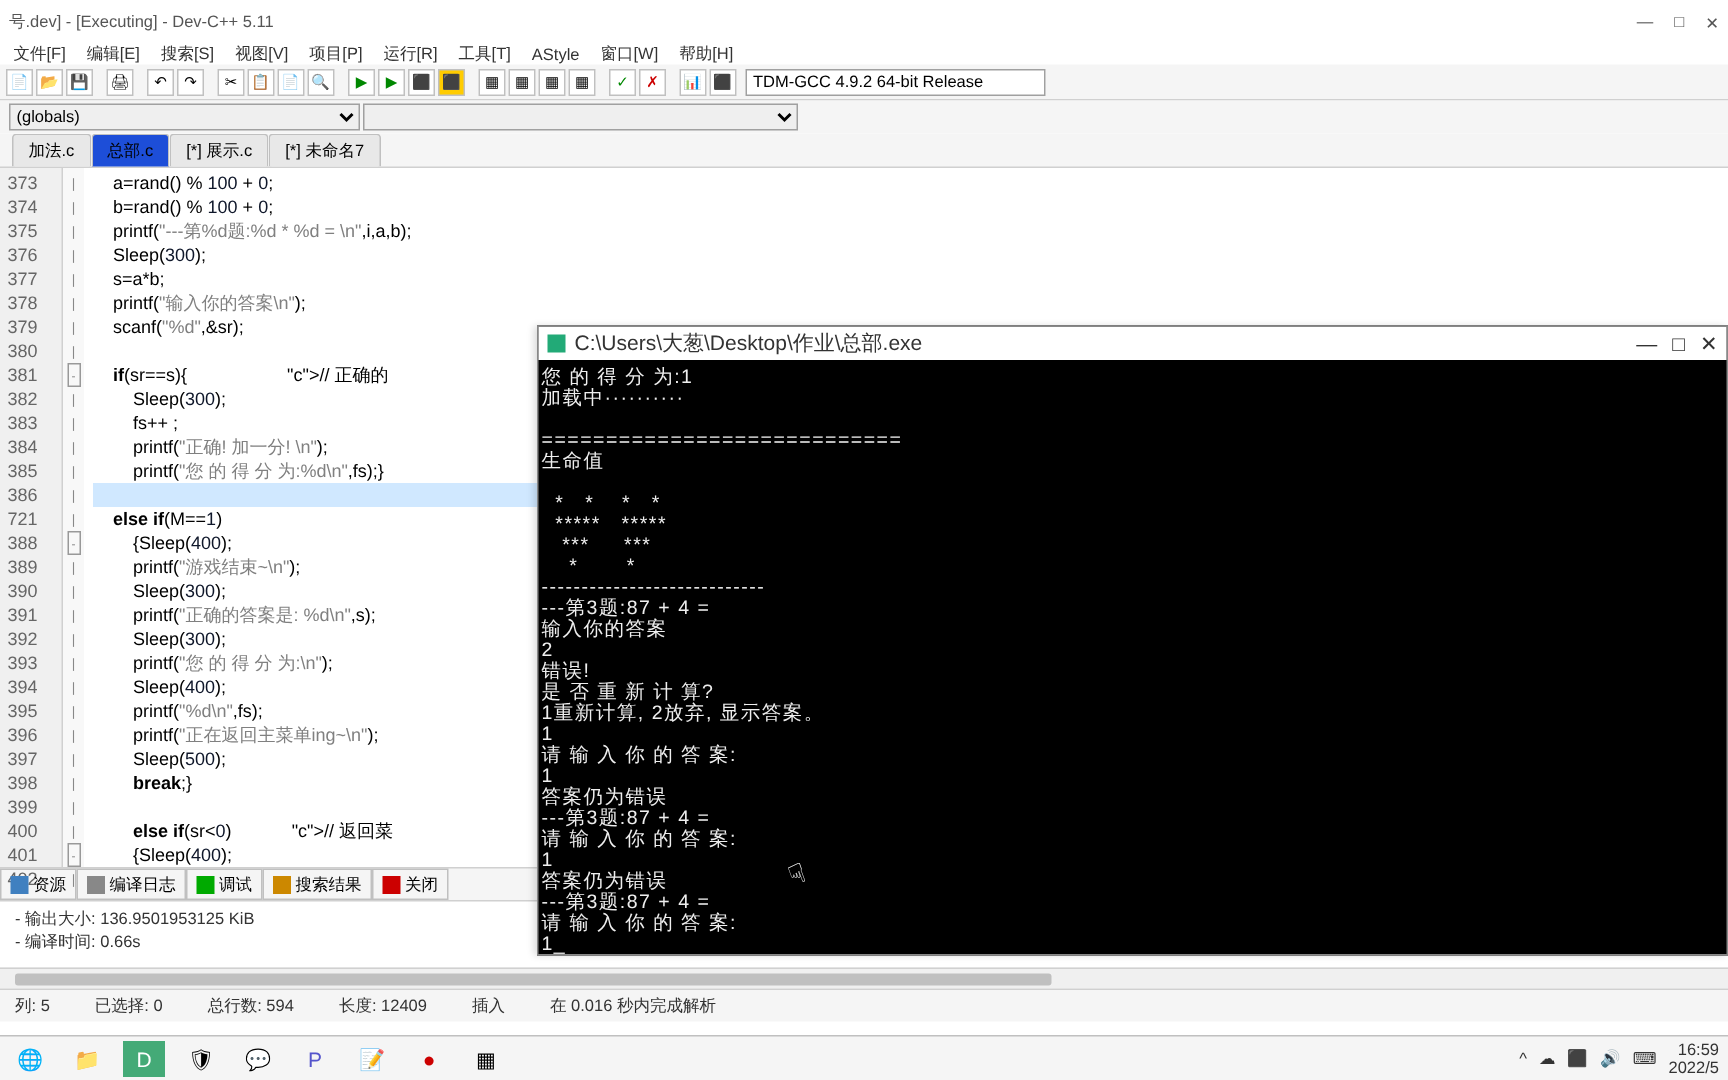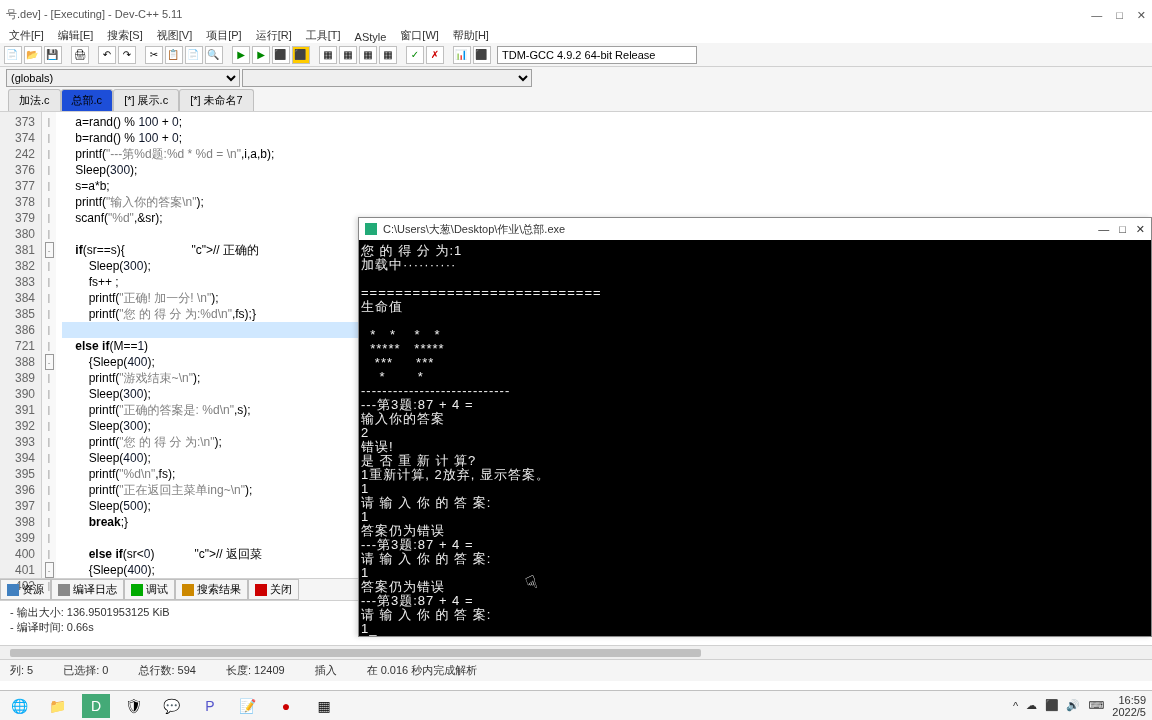--- a/index.html
+++ b/index.html
@@ -11,38 +11,38 @@
 .toolbar{height:24px;background:#f5f5f5;border-bottom:1px solid #d0d0d0;display:flex;align-items:center;padding:0 4px;gap:2px;}
 .tbtn{width:18px;height:18px;border:1px solid #c0c0c0;display:flex;align-items:center;justify-content:center;font-size:10px;background:#fff;}
 .tbtn.sep{border:none;background:none;width:5px;}
 .compiler-dd{border:1px solid #a0a0a0;padding:2px 16px 2px 4px;font-size:11px;background:#fff;margin-left:4px;min-width:200px;}
 .dropdowns{height:22px;background:#f5f5f5;display:flex;align-items:center;padding:2px 6px;gap:2px;}
 .dropdowns select{font-size:11px;height:18px;border:1px solid #a0a0a0;}
 .tabs{height:23px;background:#f5f5f5;display:flex;align-items:end;padding:0 8px;gap:0;border-bottom:1px solid #d0d0d0;}
 .tab{padding:3px 10px;font-size:11px;border:1px solid #c0c0c0;border-bottom:none;background:#e8e8e8;border-radius:3px 3px 0 0;}
 .tab.active{background:#1d4ed8;}
 .editor-area{display:flex;height:466px;}
-.gutter{width:42px;background:#f0f0f0;border-right:1px solid #d0d0d0;font-family:Consolas,monospace;font-size:12px;text-align:right;padding-right:6px;color:#666;line-height:16px;padding-top:2px;}
+.gutter{width:42px;background:#f0f0f0;border-right:1px solid #d0d0d0;font-family:Consolas,monospace;font-size:12px;text-align:right;padding-right:16px;color:#666;line-height:16px;padding-top:2px;}
 .fold{width:14px;background:#f8f8f8;line-height:16px;padding-top:2px;font-family:Consolas,monospace;font-size:9px;color:#888;}
 .fold div{height:16px;display:flex;align-items:center;justify-content:center;}
 .foldbox{width:9px;height:9px;border:1px solid #999;font-size:8px;line-height:7px;text-align:center;}
 .code{flex:1;font-family:Consolas,monospace;font-size:12px;line-height:16px;padding:2px 6px;white-space:pre;color:#000;overflow:hidden;}
 .code .s{color:#808080;}
 .code .n{color:#0f172a;}
 .code .k{color:#000;font-weight:bold;}
 .code div.hl{background:#d0e8ff;}
 .bottom-tabs{height:22px;background:#f5f5f5;display:flex;align-items:center;padding:0;border-top:1px solid #d0d0d0;}
 .btab{padding:2px 6px;font-size:11px;display:flex;align-items:center;gap:3px;border:1px solid #c0c0c0;}
 .btabicon{width:12px;height:12px;background:#4080c0;}
 .compile-out{height:45px;padding:4px 10px;font-family:Consolas,monospace;font-size:11px;color:#333;border-top:1px solid #d0d0d0;background:#fff;}
 .scroll{height:14px;background:#f0f0f0;border-top:1px solid #d0d0d0;}
 .scroll div{width:60%;height:8px;background:#c0c0c0;margin:3px 0 0 10px;border-radius:2px;}
 .statusbar{height:22px;background:#f5f5f5;border-top:1px solid #d0d0d0;display:flex;align-items:center;padding:0 10px;gap:30px;font-size:11px;color:#333;}
 .console{position:absolute;top:217px;left:358px;right:0;height:420px;background:#000;color:#eee;font-family:"SimSun",monospace;font-size:13px;border:1px solid #888;box-shadow:-2px 0 5px rgba(0,0,0,.15);}
-.console-title{height:22px;background:#fff;color:#333;display:flex;align-items:center;padding:0 6px;font-size:11px;gap:6px;}
+.console-title{height:22px;background:#fff;color:#333;display:flex;align-items:center;padding:0 6px;font-size:14px;gap:6px;}
 .console-title .icon{width:12px;height:12px;background:#2a7;}
 .console-title .wctrl{margin-left:auto;display:flex;gap:10px;color:#333;}
 .console-body{padding:4px 2px;line-height:14px;white-space:pre;font-size:13px;letter-spacing:1px;}
 .taskbar{position:absolute;bottom:0;left:0;right:0;height:30px;background:#f5f5f5;border-top:1px solid #c0c0c0;display:flex;align-items:center;padding:0 6px;gap:10px;}
 .task-ico{width:28px;height:24px;display:flex;align-items:center;justify-content:center;font-size:14px;}
 .tray{margin-left:auto;display:flex;align-items:center;gap:8px;font-size:11px;color:#333;}
 .cursor-img{position:absolute;top:572px;left:526px;font-size:18px;color:#fff;transform:rotate(-20deg);}
 </style>
 </head>
 <body>
@@ -111,21 +111,21 @@
   <div class="tab">加法.c</div>
   <div class="tab active">总部.c</div>
   <div class="tab">[*] 展示.c</div>
   <div class="tab">[*] 未命名7</div>
 </div>
 
 <div class="editor-area">
   <div class="gutter" id="gutter">
       <div>373</div>
       <div>374</div>
-      <div>242</div>
+      <div>375</div>
       <div>376</div>
       <div>377</div>
       <div>378</div>
       <div>379</div>
       <div>380</div>
       <div>381</div>
       <div>382</div>
       <div>383</div>
       <div>384</div>
       <div>385</div>

